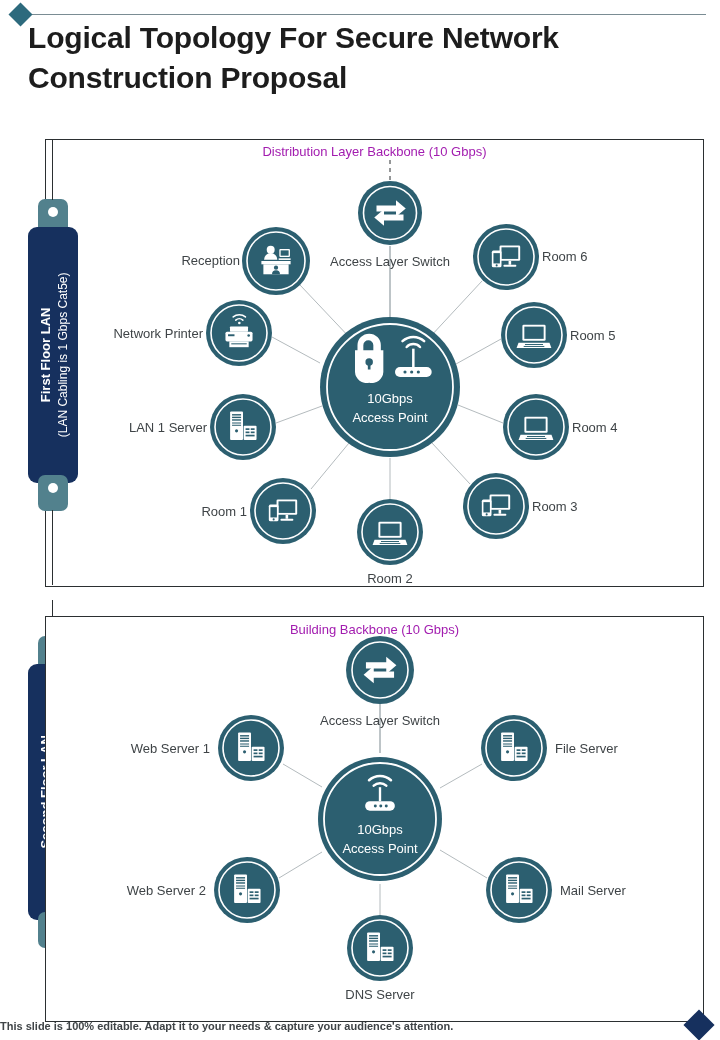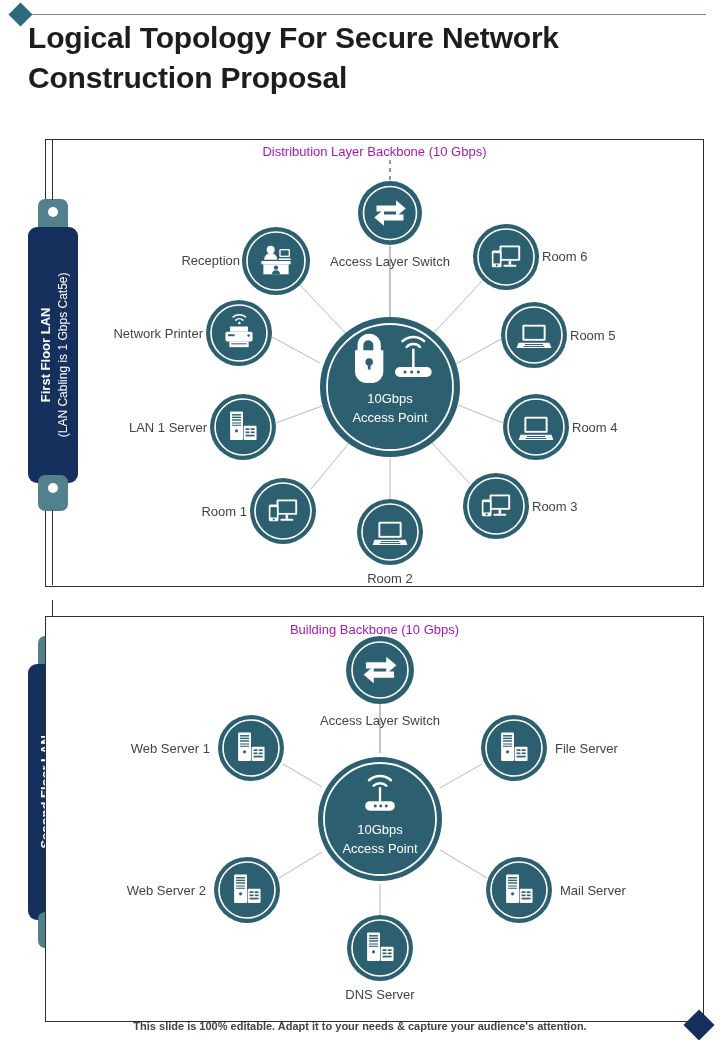--- a/index.html
+++ b/index.html
@@ -67,21 +67,21 @@
   .node-ring{fill:none;stroke:#ffffff;stroke-width:1.6;}
   .hub-circle{fill:#2c5f70;}
   .hub-ring{fill:none;stroke:#ffffff;stroke-width:1.8;}
   .icon{fill:#ffffff;}
   .icon-line{stroke:#ffffff;fill:none;}
   .hub-label{fill:#ffffff;font-family:"Liberation Sans",sans-serif;font-size:13px;text-anchor:middle;}
   .node-label{fill:#3f4447;font-family:"Liberation Sans",sans-serif;font-size:13px;}
 
   
   .footer{
-    position:absolute;left:0;top:1020px;width:720px;text-align:center;
+    position:absolute;left:0;top:1020px;width:720px;text-align:left;
     font-size:11px;color:#3f4447;font-weight:bold;
   }
   .footer-diamond{position:absolute;right:10px;top:1014px;width:22px;height:22px;background:#16305e;transform:rotate(45deg);}
 </style>
 </head>
 <body>
 
 <div class="slide">
 
   <div class="top-rule"></div>

